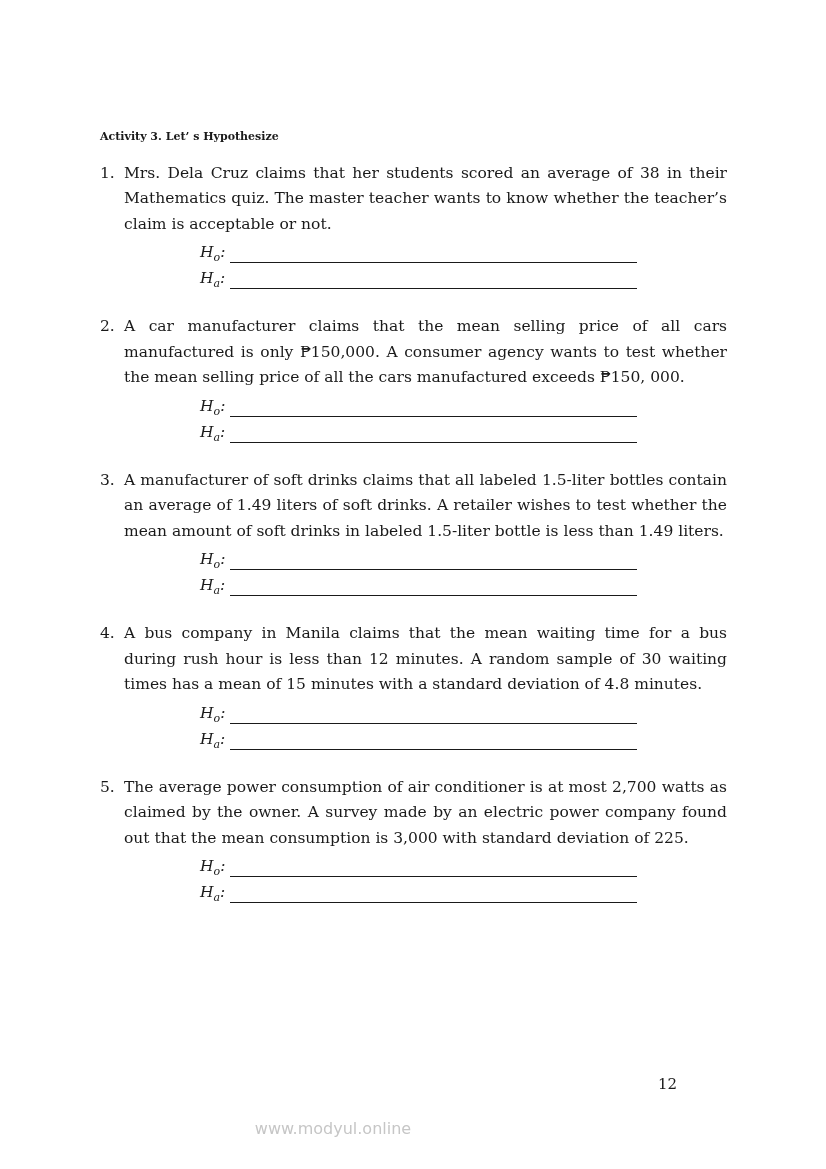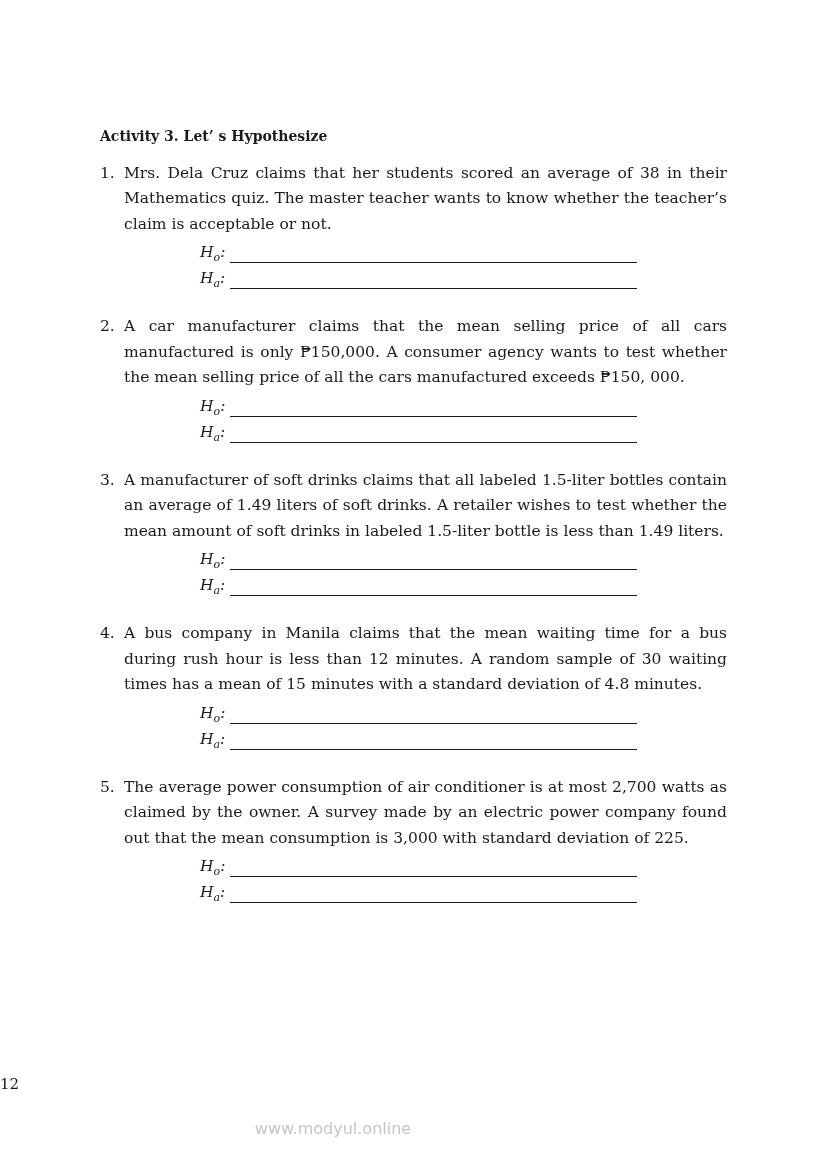--- a/index.html
+++ b/index.html
@@ -16,21 +16,21 @@
   .page-content {
     position: absolute;
     left: 100px;
     top: 124px;
     width: 627px;
     font-size: 15.5px;
     line-height: 25.5px;
   }
   .activity-title {
     font-weight: bold;
-    font-size: 14px;
+    font-size: 11px;
     margin: 0 0 11px 0;
   }
   .directions {
     margin: 0 0 13px 0;
     text-align: justify;
   }
   .directions .dir-label { font-weight: bold; }
   .qitem {
     display: flex;
     margin-bottom: 22px;
@@ -67,23 +67,23 @@
     flex: 1;
     display: inline-block;
     border-bottom: 1.2px solid #1a1a1a;
     height: 17px;
     align-self: flex-end;
     margin-bottom: 3px;
   }
   .page-number {
     position: absolute;
     top: 1072px;
-    left: 0;
+    left: 8px;
     width: 669px;
-    text-align: left;
+    text-align: right;
     font-size: 15px;
     line-height: 25px;
     color: #1a1a1a;
   }
   .watermark {
     position: absolute;
     top: 1119px;
     left: 0;
     width: 666px;
     text-align: center;

